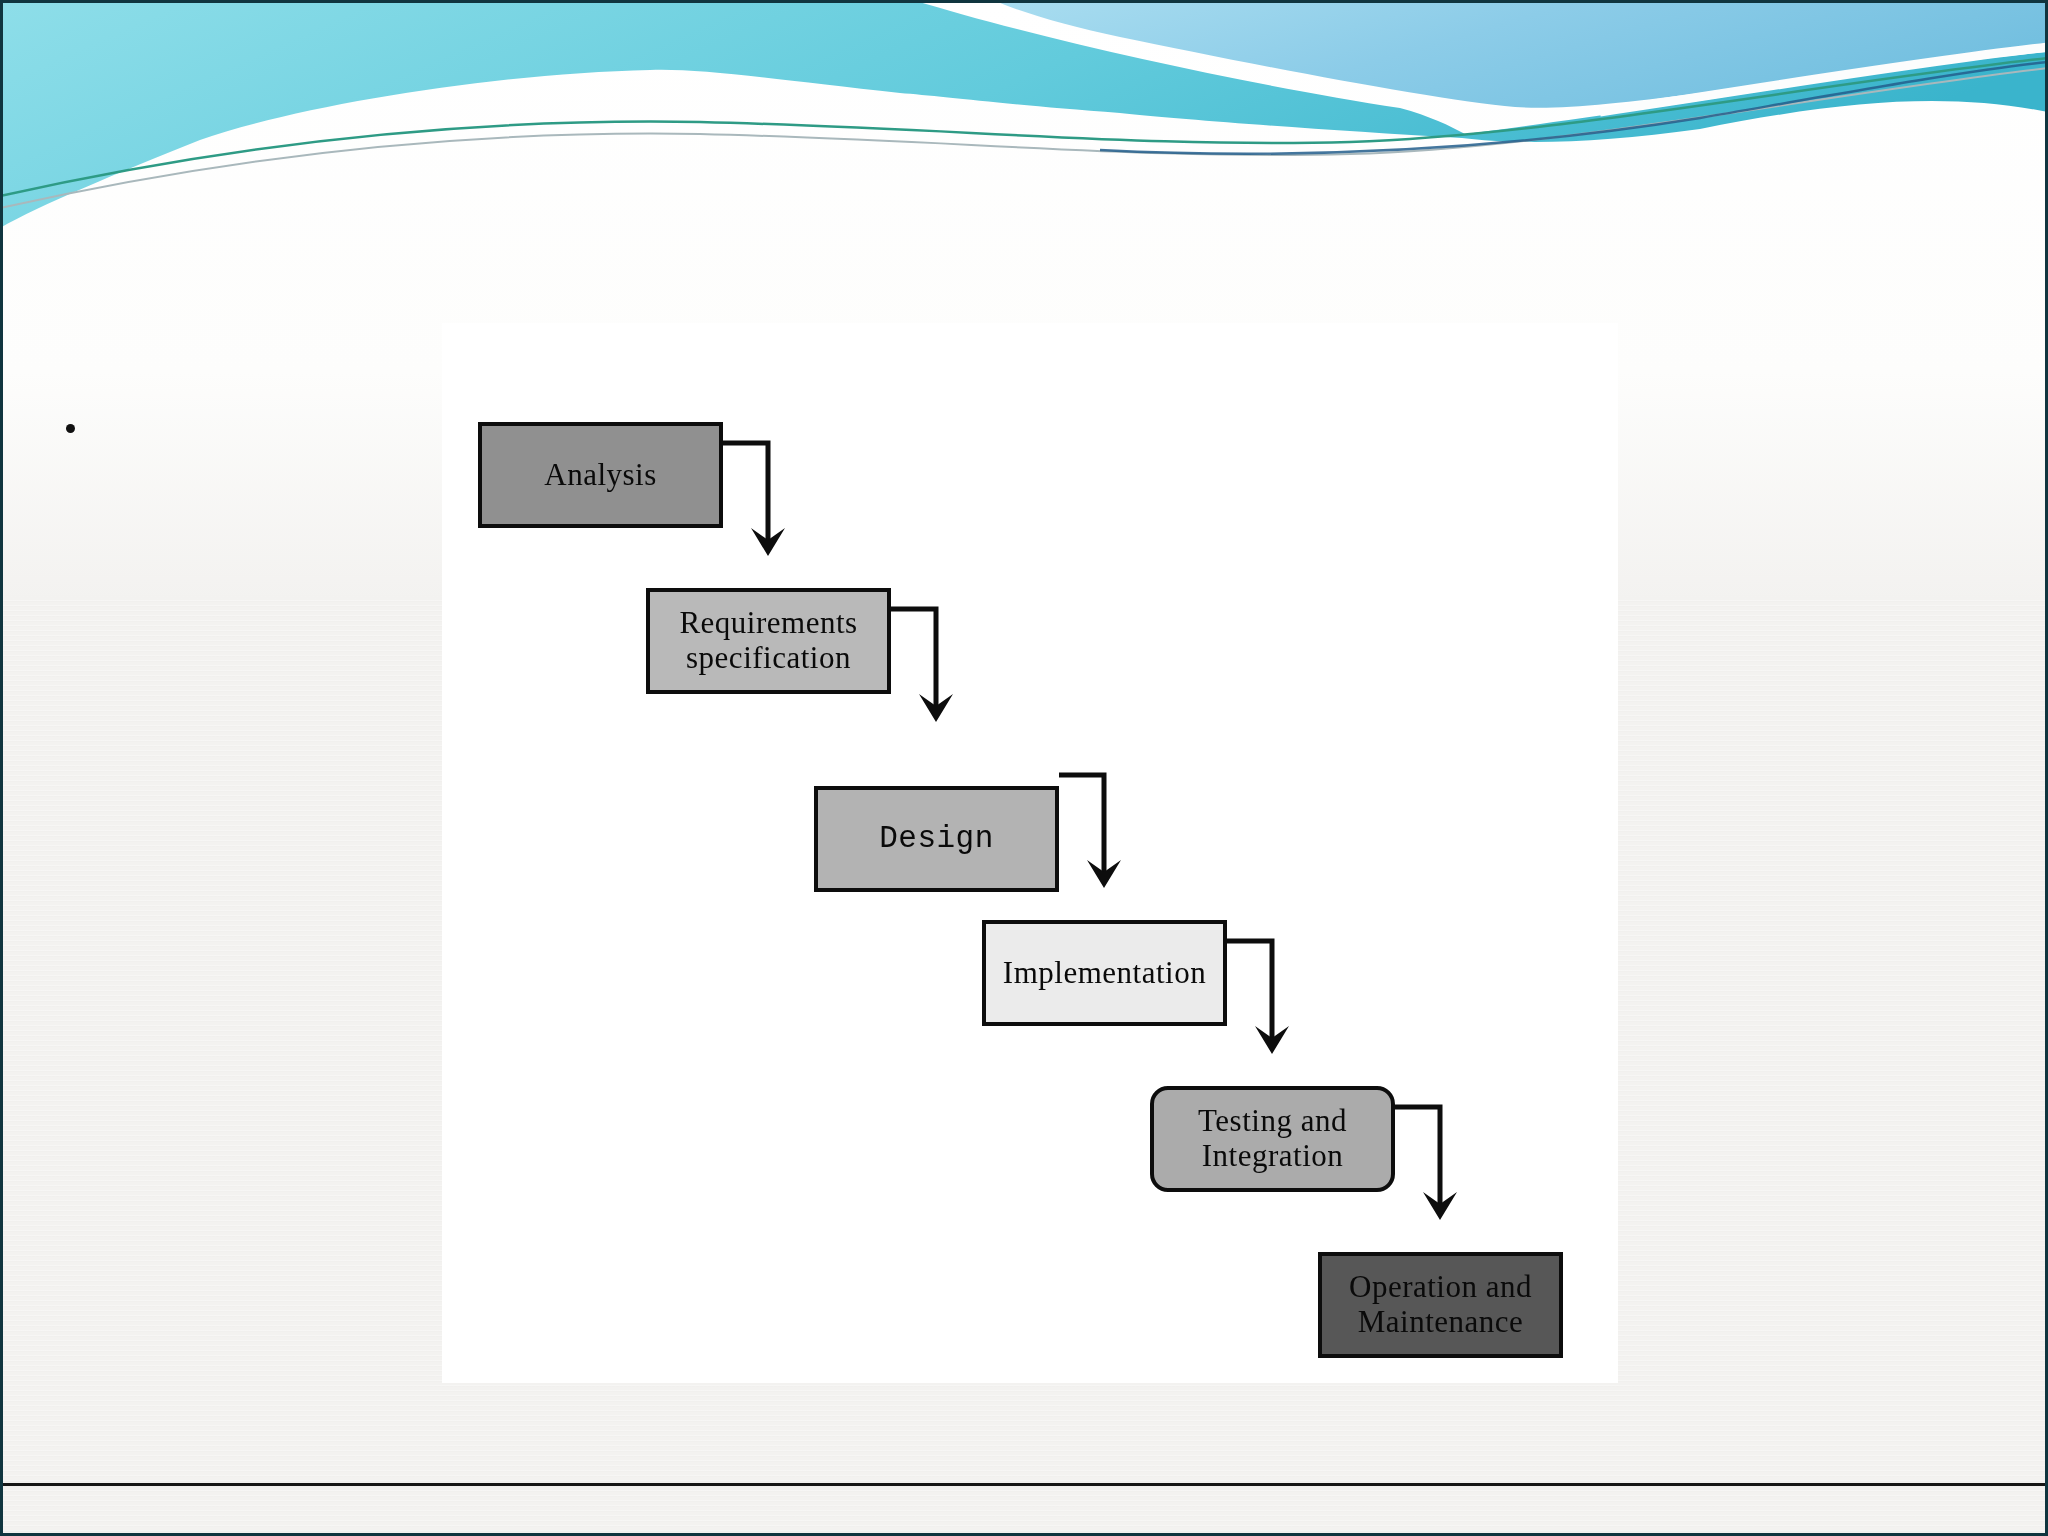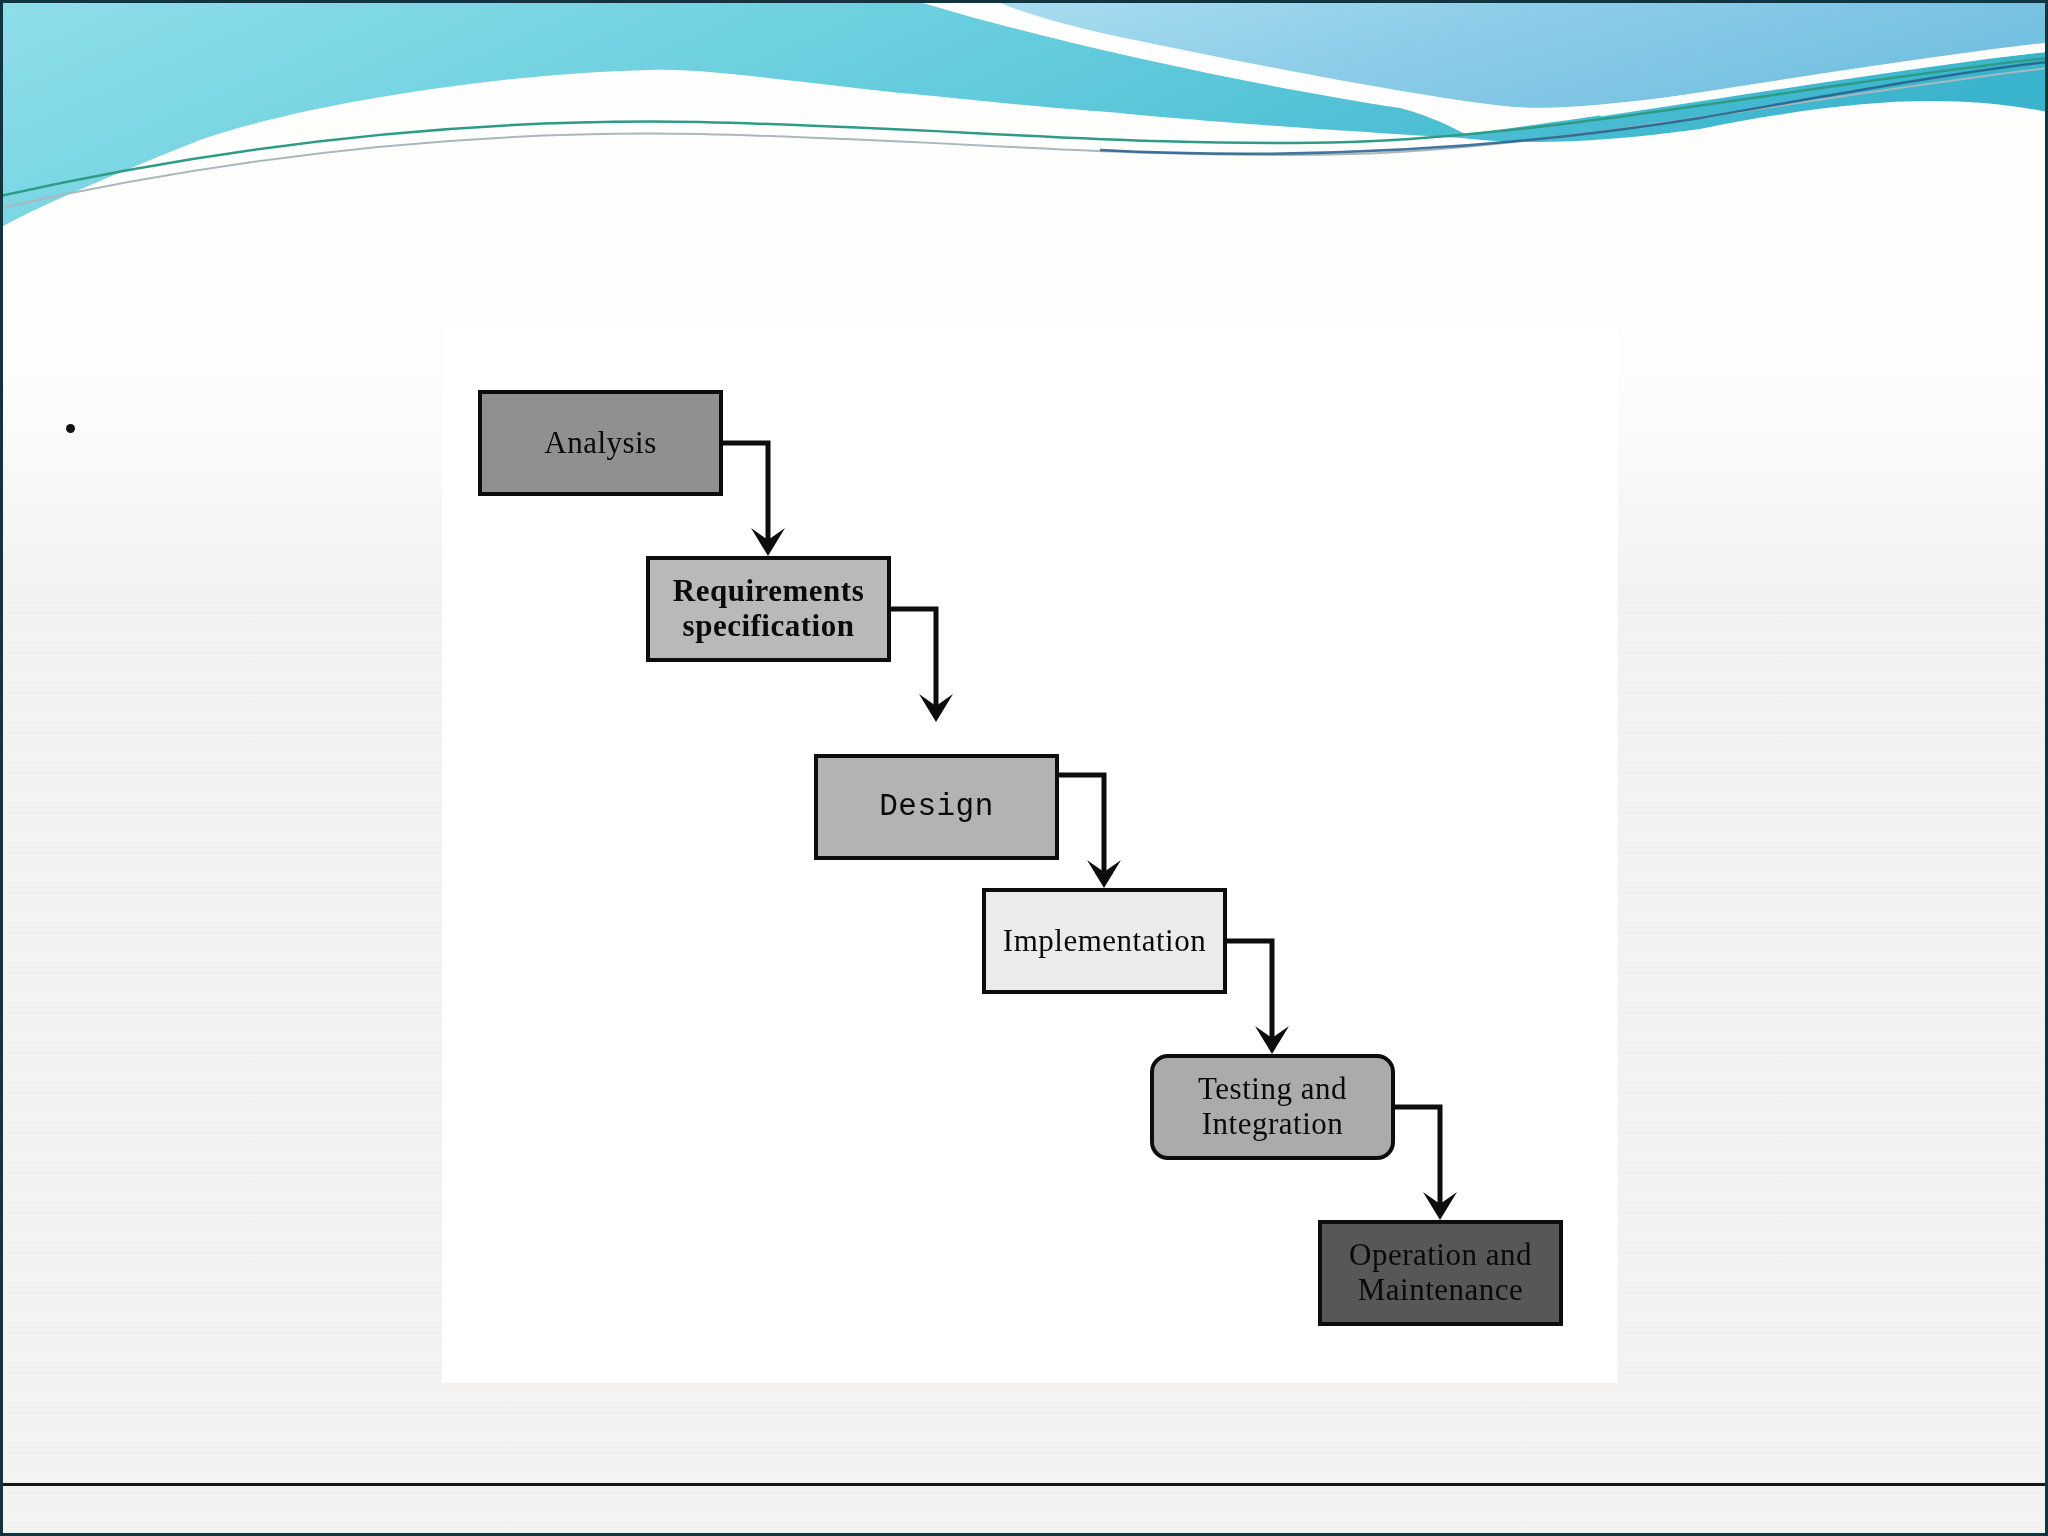--- a/index.html
+++ b/index.html
@@ -26,20 +26,21 @@
     background:#FFFFFF;z-index:2;
   }
   .connector-svg{position:absolute;left:0;top:0;z-index:5;pointer-events:none;}
   .node{
     position:absolute;width:245px;height:106px;box-sizing:border-box;
     border:4px solid #0D0D0D;display:flex;align-items:center;justify-content:center;
     text-align:center;z-index:6;
     font-family:"Liberation Serif","DejaVu Serif",serif;
     font-size:31px;line-height:1.12;color:#0A0A0A;letter-spacing:.5px;
     padding:20px 8px;
+    margin-top:32px;
   }
   .node-analysis{left:478px;top:390px;}
   .node-requirements{left:646px;top:556px;}
   .node-design{left:814px;top:754px;font-family:Liberation Mono, monospace;}
   .node-implementation{left:982px;top:888px;}
   .node-testing{left:1150px;top:1054px;}
   .node-operation{left:1318px;top:1220px;}
   .footer-rule{position:absolute;left:0;top:1483px;width:2048px;height:3px;background:#161616;z-index:7;}
   .footer-text{
     position:absolute;left:58px;top:1492px;z-index:8;
@@ -117,21 +118,21 @@
       <polygon points="936,722 919,694 936,706 953,694"></polygon>
       <polygon points="1104,888 1087,860 1104,872 1121,860"></polygon>
       <polygon points="1272,1054 1255,1026 1272,1038 1289,1026"></polygon>
       <polygon points="1440,1220 1423,1192 1440,1204 1457,1192"></polygon>
     </g>
   </svg>
 
   <div class="node node-analysis" style="background-color: rgb(144, 144, 144);">
     <span>Analysis</span>
   </div>
-  <div class="node node-requirements" style="background-color: rgb(185, 185, 185); font-weight: bold;">
+  <div class="node node-requirements" style="background-color: rgb(185, 185, 185);">
     <span>Requirements specification</span>
   </div>
   <div class="node node-design" style="background-color: rgb(179, 179, 179);">
     <span>Design</span>
   </div>
   <div class="node node-implementation" style="background-color: rgb(235, 235, 235);">
     <span>Implementation</span>
   </div>
   <div class="node node-testing" style="background-color: rgb(171, 171, 171); border-radius: 18px;">
     <span>Testing and Integration</span>

